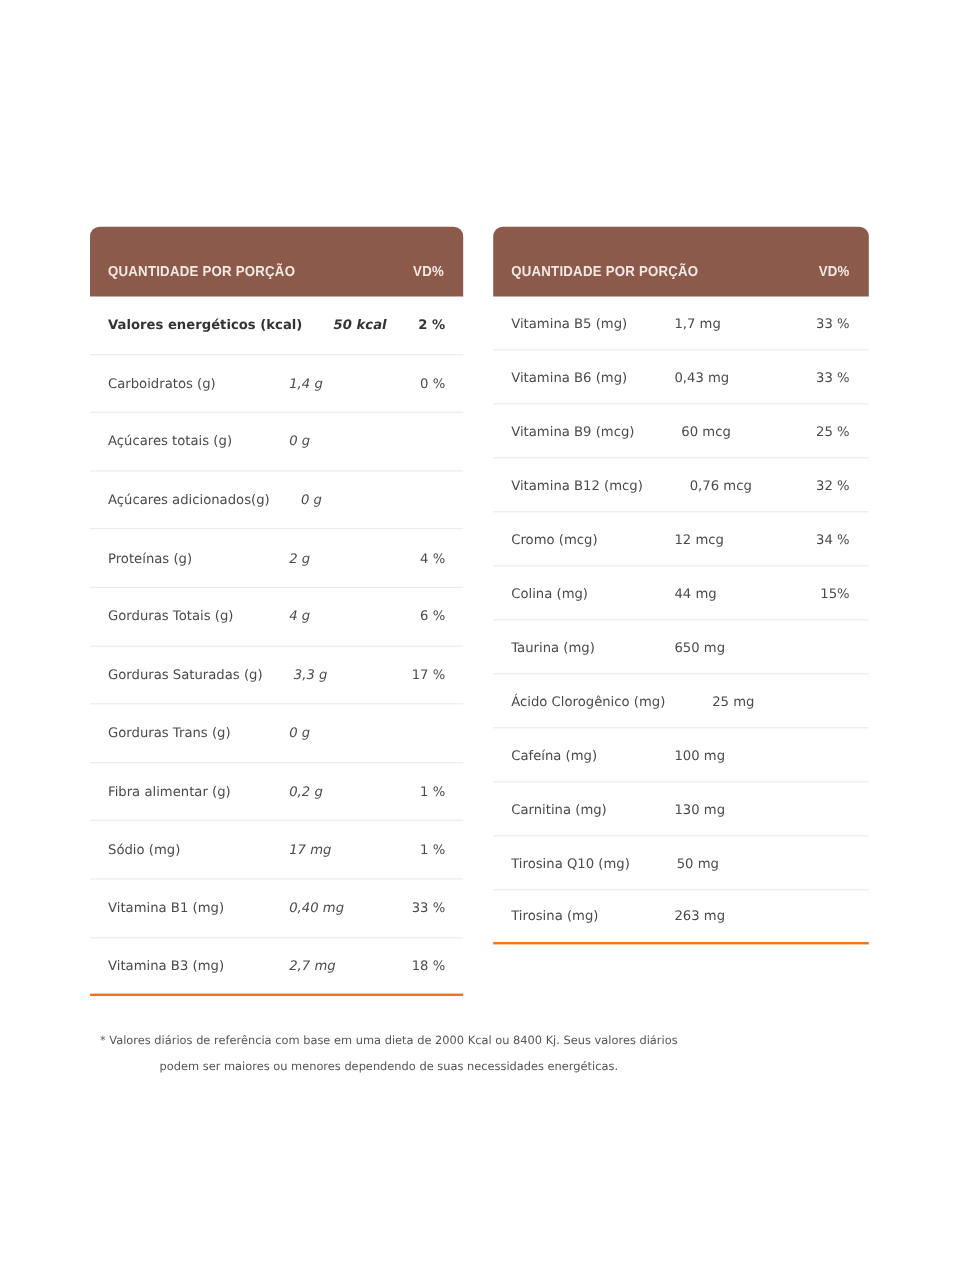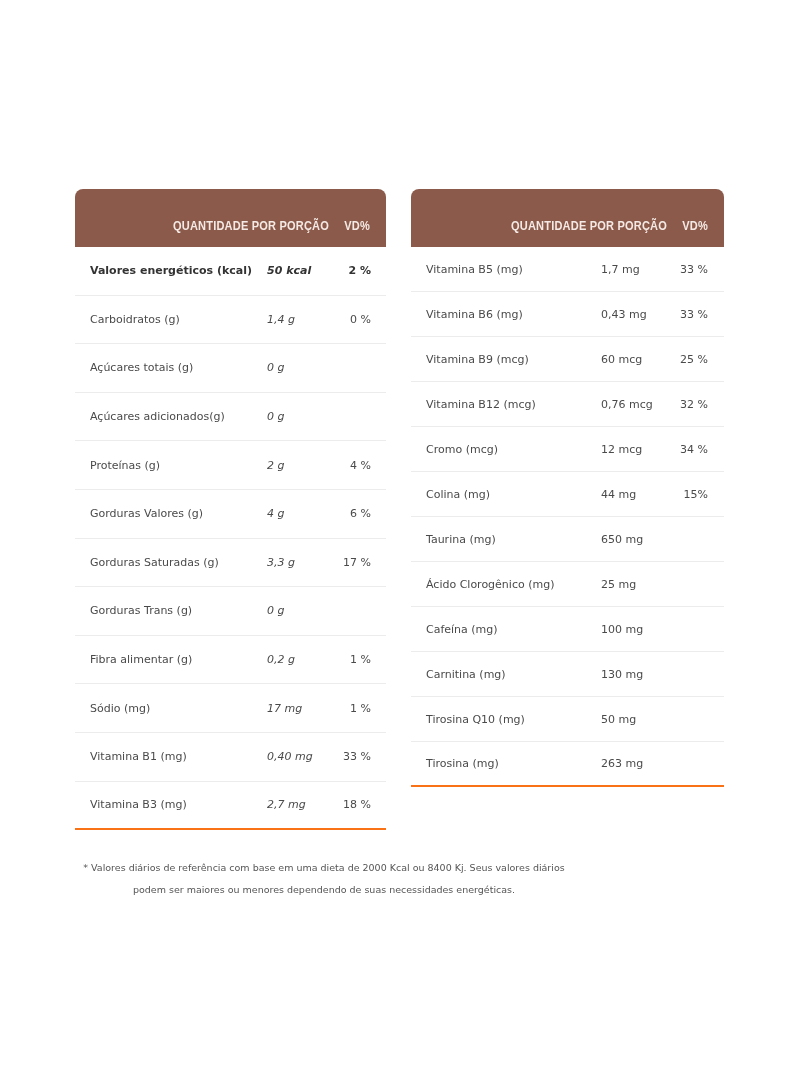--- a/index.html
+++ b/index.html
@@ -1,25 +1,25 @@
 <!DOCTYPE html>
 <html><head>
 <meta charset="utf-8">
 <style>
   html, body { margin:0; padding:0; background:#ffffff; }
   body { width:800px; height:1066px; position:relative; font-family:"DejaVu Sans", sans-serif; color:#3a3a3a; overflow:hidden; }
   .table { position:absolute; top:189px; }
   .table.left { left:75px; width:311px; }
   .table.right { left:411px; width:313px; }
-  .thead { height:58px; background:#8b5a4a; border-radius:8px 8px 0 0; display:flex; align-items:center; justify-content:flex-end; padding:16px 16px 0 15px; box-sizing:border-box; }
+  .thead { height:58px; background:#8b5a4a; border-radius:8px 8px 0 0; display:flex; align-items:center; justify-content:space-between; padding:16px 16px 0 15px; box-sizing:border-box; }
   .thead .h { font-family:"Liberation Sans", sans-serif; font-weight:bold; font-size:12px; color:#f4e9e4; letter-spacing:0.2px; transform:scaleX(0.92); transform-origin:left center; }
   .thead .h.vd { transform-origin:right center; }
   .row { display:flex; align-items:center; border-bottom:1px solid #ececec; box-sizing:border-box; font-size:11px; color:#4a4a4a; }
-  .left .row { height:48.6px; }
-  .right .row { height:45px; }
+  .left .row { height:48.6px;gap:26px; }
+  .right .row { height:45px;gap:39px; }
   .row:last-child { border-bottom:2px solid #f97316; }
   .c-name { flex:1; padding-left:15px; white-space:nowrap; }
   .left .c-amt { width:70px; white-space:nowrap;font-style:italic; }
   .left .c-vd { width:34px; text-align:right; padding-right:15px; white-space:nowrap; }
   .right .c-amt { width:75px; white-space:nowrap; }
   .right .c-vd { width:32px; text-align:right; padding-right:16px; white-space:nowrap; }
   .row.bold { font-weight:bold; color:#333; }
   .left .row:first-of-type { }
   .footnote { position:absolute; top:857px; left:0; width:648px; text-align:center; font-size:9.5px; color:#555; line-height:22px; }
 </style>
@@ -51,21 +51,21 @@
         <span class="c-name">Açúcares adicionados(g)</span>
         <span class="c-amt">0 g</span>
         <span class="c-vd"></span>
       </div>
     <div class="row">
         <span class="c-name">Proteínas (g)</span>
         <span class="c-amt">2 g</span>
         <span class="c-vd">4 %</span>
       </div>
     <div class="row">
-        <span class="c-name">Gorduras Valores (g)</span>
+        <span class="c-name">Gorduras Totais (g)</span>
         <span class="c-amt">4 g</span>
         <span class="c-vd">6 %</span>
       </div>
     <div class="row">
         <span class="c-name">Gorduras Saturadas (g)</span>
         <span class="c-amt">3,3 g</span>
         <span class="c-vd">17 %</span>
       </div>
     <div class="row">
         <span class="c-name">Gorduras Trans (g)</span>

